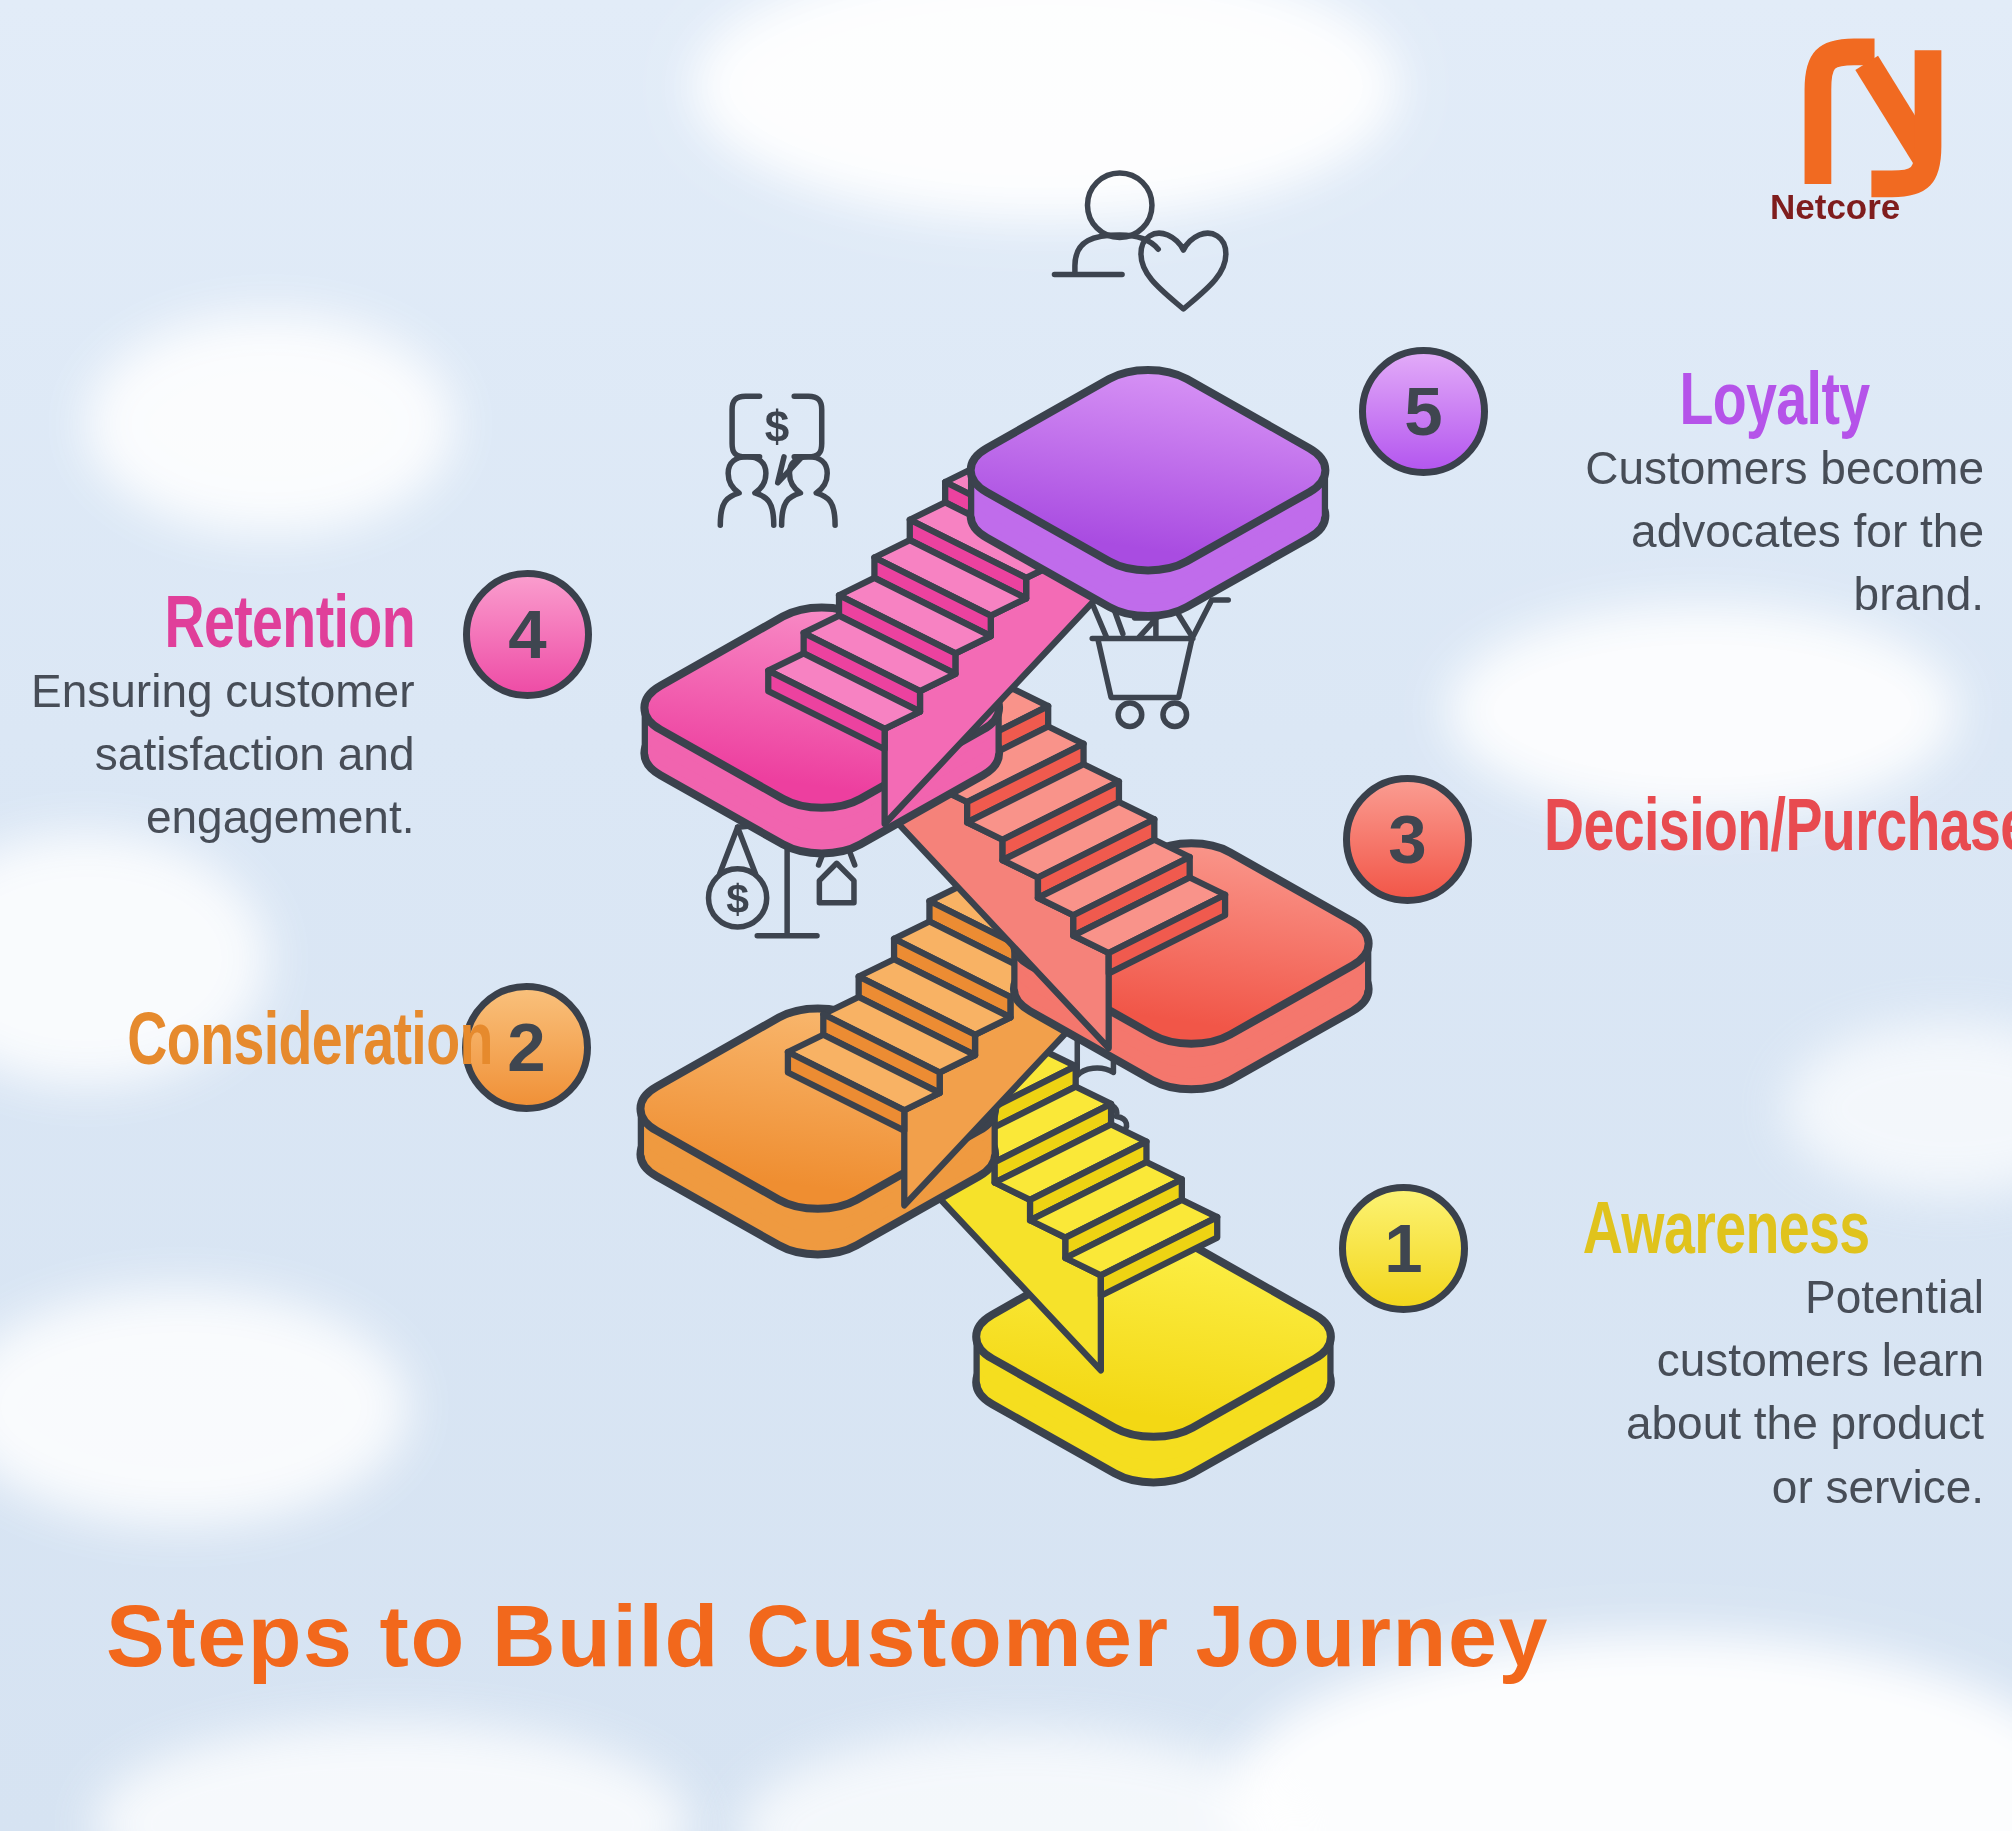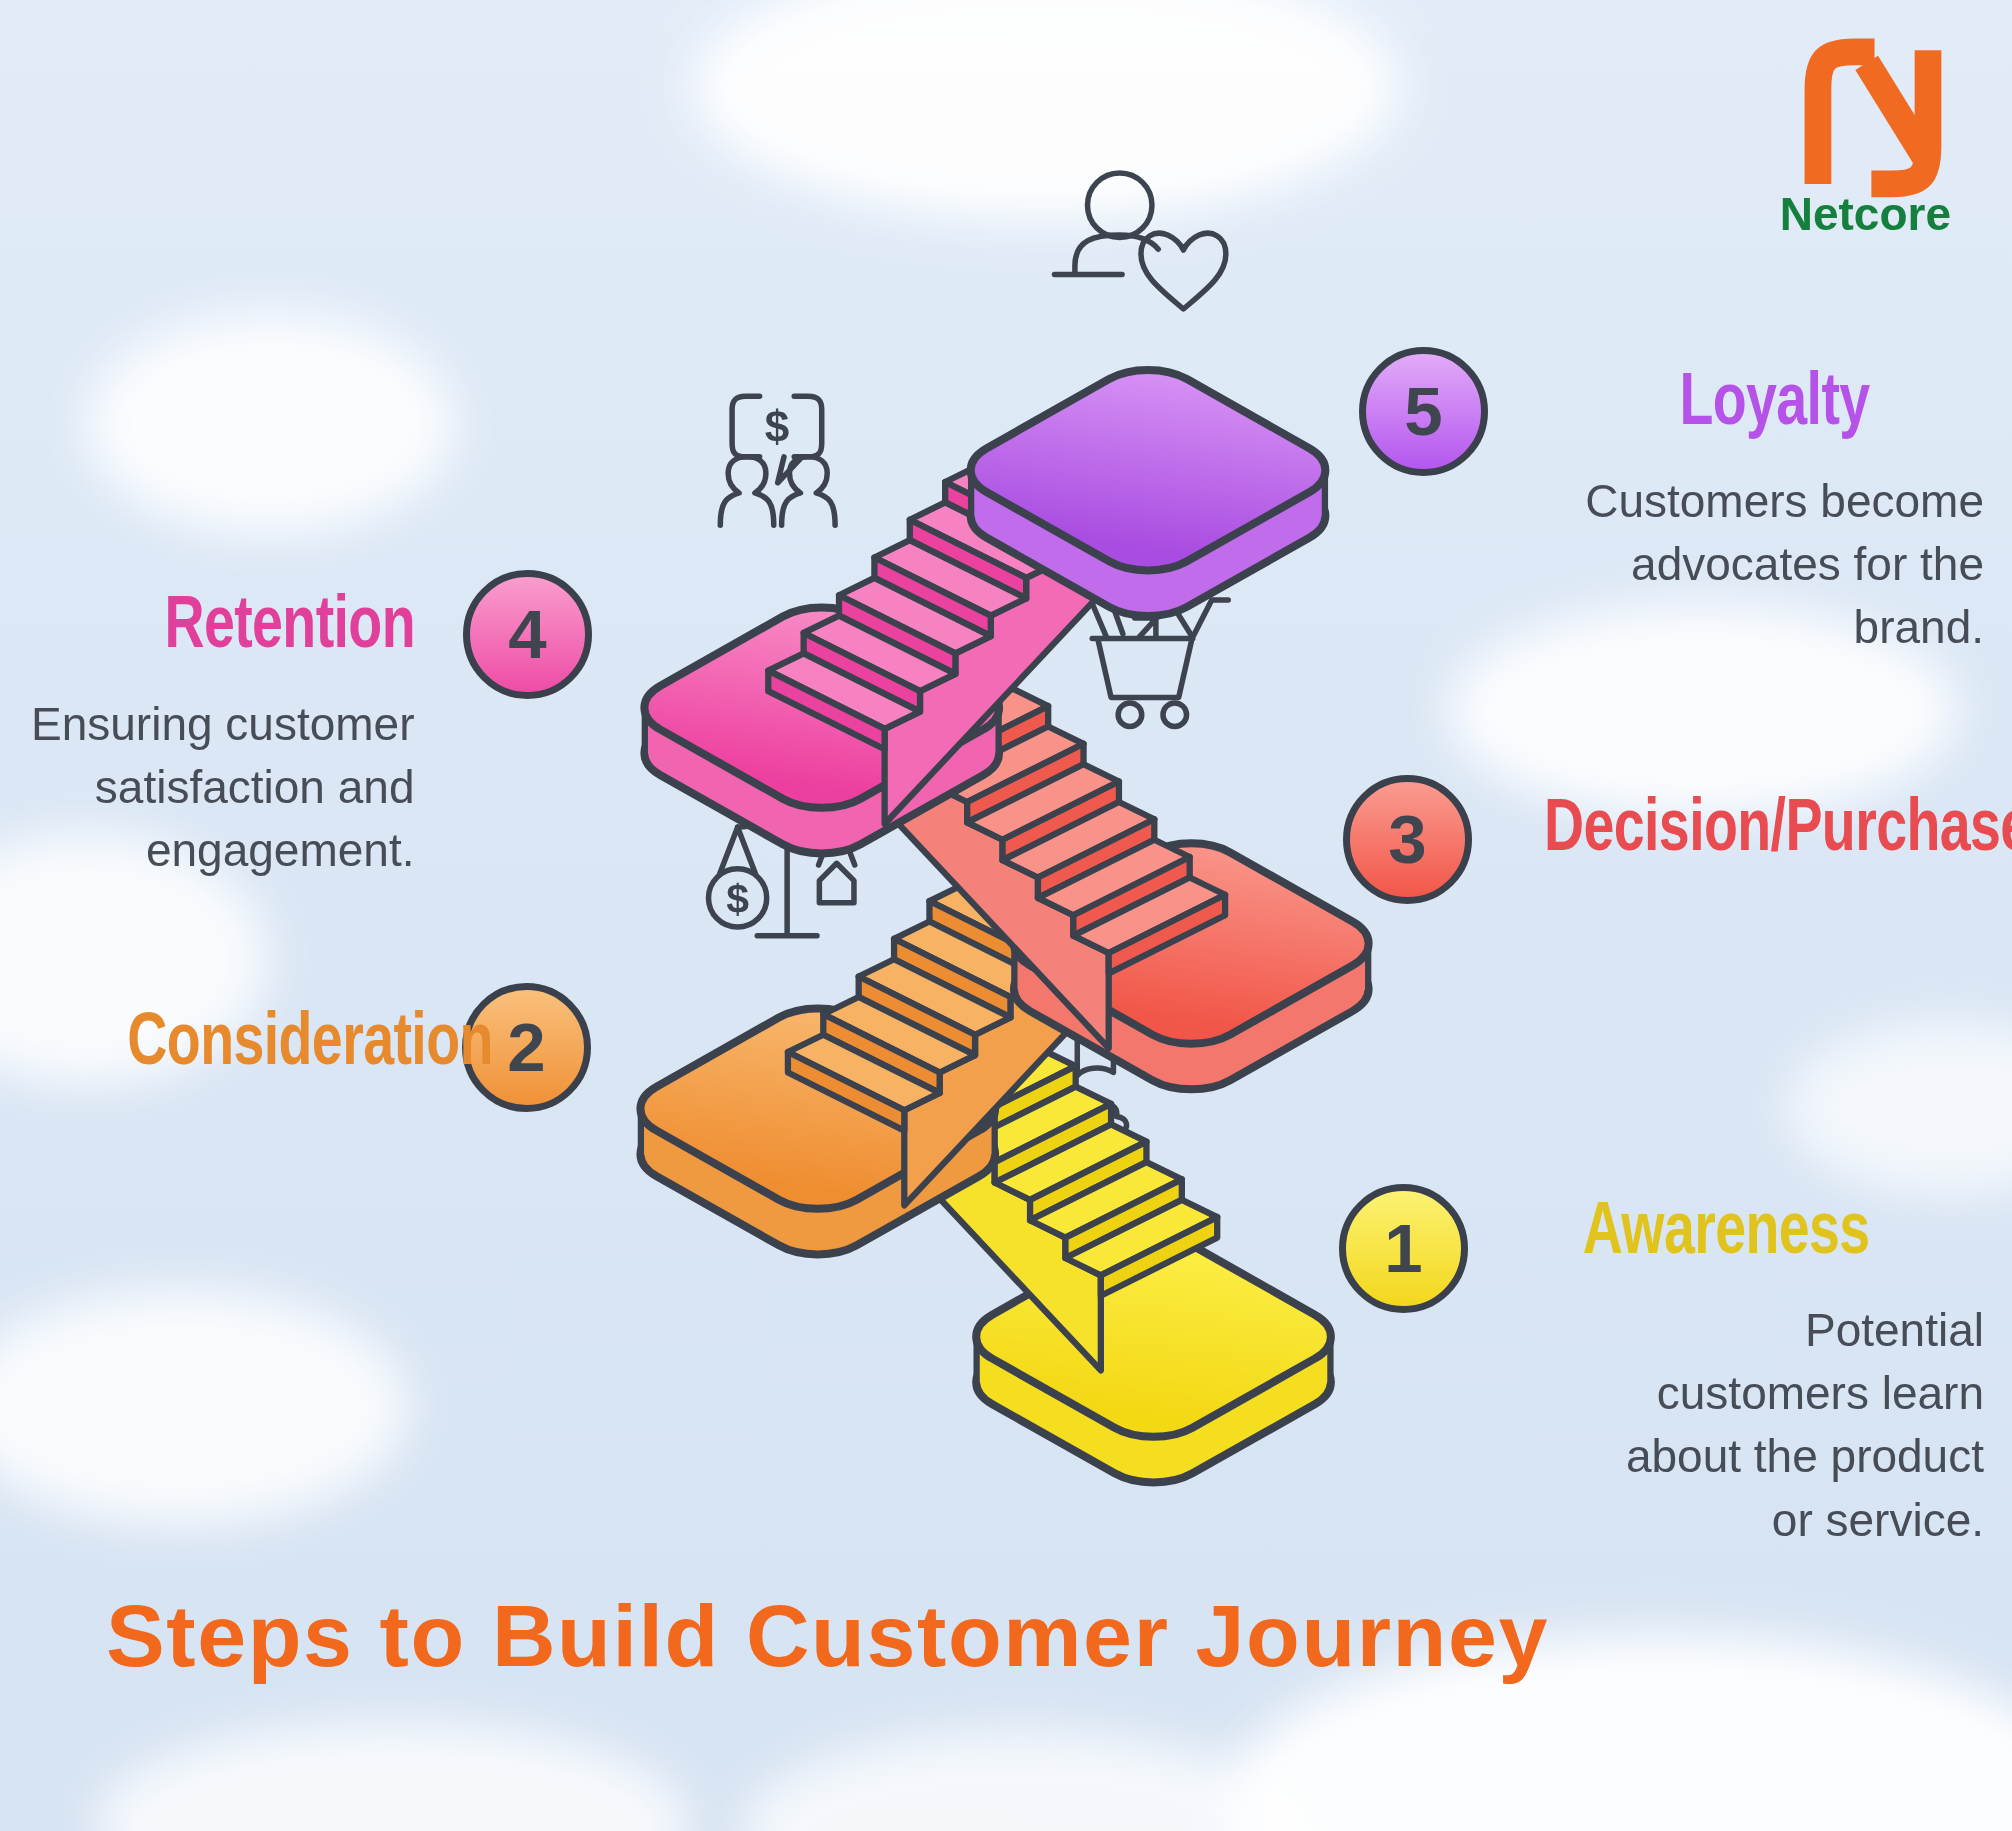--- a/index.html
+++ b/index.html
@@ -36,21 +36,21 @@
   .badge-3{ left:1343px; top:775px;  background:linear-gradient(180deg,#fa9b90 0%,#f25749 100%); }
   .badge-4{ left:463px;  top:570px;  background:linear-gradient(180deg,#fa9ccd 0%,#ee4da6 100%); }
   .badge-5{ left:1359px; top:347px;  background:linear-gradient(180deg,#e2aaf8 0%,#b457ef 100%); }
 
   .step-text{ position:absolute; z-index:3; }
   .step-text h2{
     font-size:75px; font-weight:bold; line-height:1.02; letter-spacing:-0.8px;
     transform:scaleX(.74); white-space:nowrap;
   }
   .step-text p{
-    margin-top:33px; font-size:46px; line-height:1.38; color:#474d57; white-space:pre-line;
+    font-size:46px; line-height:1.38; color:#474d57; white-space:pre-line;
   }
   .col-right{ text-align:right; }
   .col-right h2{ transform-origin:left center; }
   .col-left{ text-align:right; }
   .col-left h2{ transform-origin:right center; }
 
   .text-1{ left:1544px; top:1189px; width:440px; }
   .text-2{ left:21px;    top:1000px; width:409px; }
   .text-3{ left:1544px; top:786px; width:464px; }
   .text-4{ left:5.5px;    top:583px;  width:409px; }
@@ -64,21 +64,21 @@
 
   
   .title{
     position:absolute; z-index:3; left:0; top:1585px; width:1655px;
     text-align:center; font-size:88px; font-weight:bold; letter-spacing:1.6px; color:#f2681c;
   }
 
   
   .brand-word{
     position:absolute; z-index:3; left:1770px; top:187px; width:181px;
-    text-align:right; font-size:46px; font-weight:bold; color:#15803d;
+    text-align:left; font-size:35px; font-weight:bold; color:#7f1d1d;
   }
 
   .icon-text{ font-family:"Liberation Sans", sans-serif; font-weight:bold; fill:#3d444f; text-anchor:middle; }
 </style>
 </head>
 <body>
 
 <div class="stage">
 
   <div class="cloud c1"></div>

